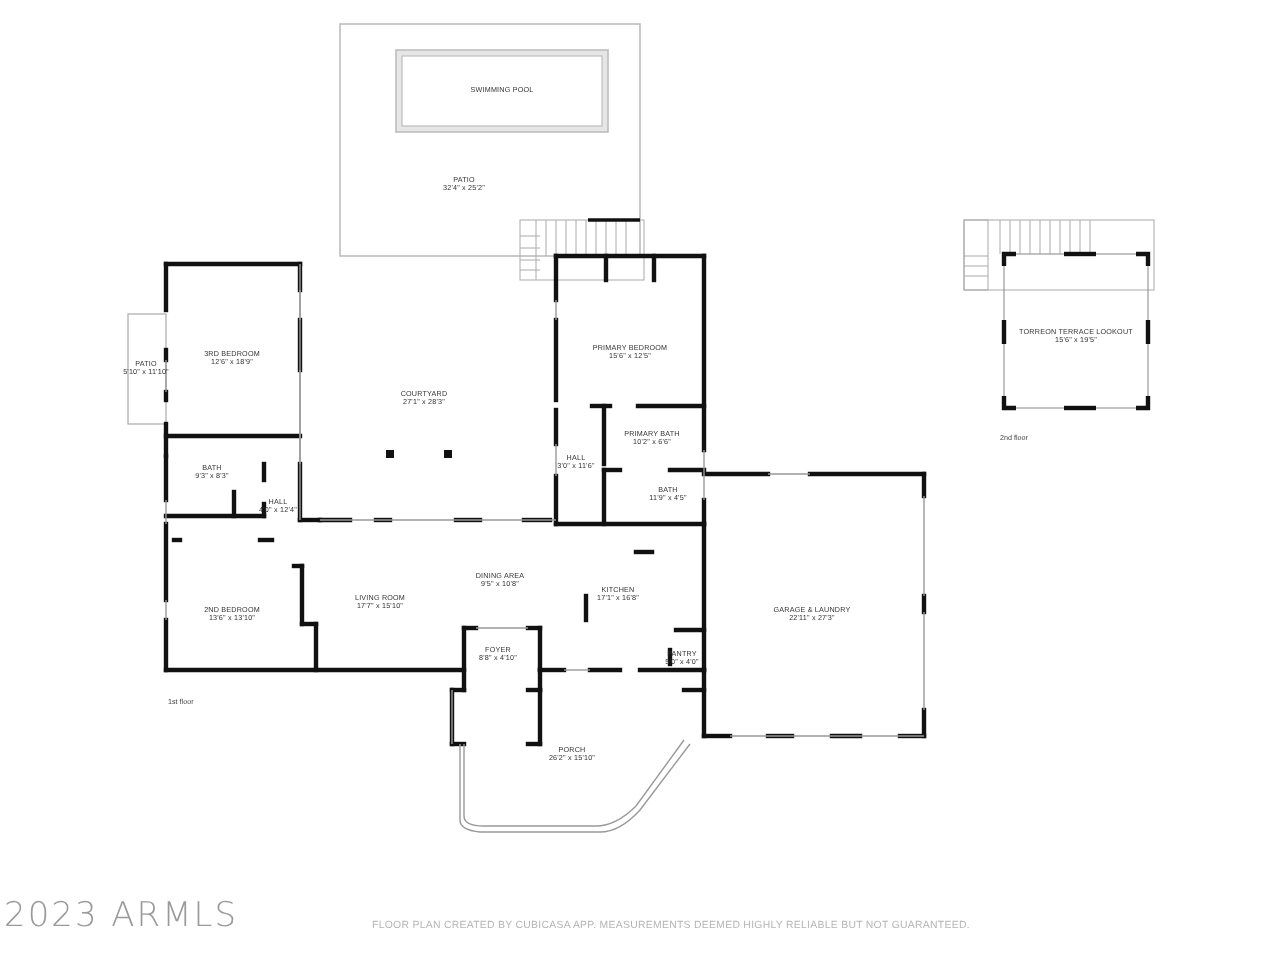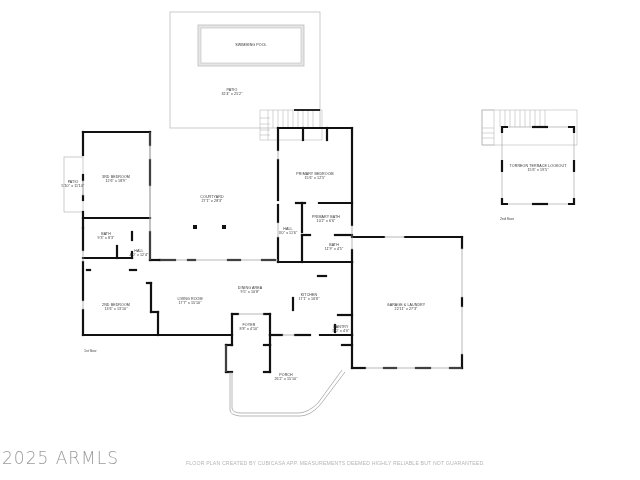--- a/index.html
+++ b/index.html
@@ -300,14 +300,14 @@
   <div>22'11" x 27'3"</div>
 </div>
 <div class="room-label" style="left:538px; top:164px;">
   <div>TORREON TERRACE LOOKOUT</div>
   <div>15'6" x 19'5"</div>
 </div>
 
 <div class="floor-label" style="left:84px; top:349px;">1st floor</div>
 <div class="floor-label" style="left:500px; top:217px;">2nd floor</div>
 
-<div class="watermark">2025 ARMLS</div>
+<div class="watermark">2023 ARMLS</div>
 <div class="disclaimer">FLOOR PLAN CREATED BY CUBICASA APP. MEASUREMENTS DEEMED HIGHLY RELIABLE BUT NOT GUARANTEED.</div>
 
 </body></html>

